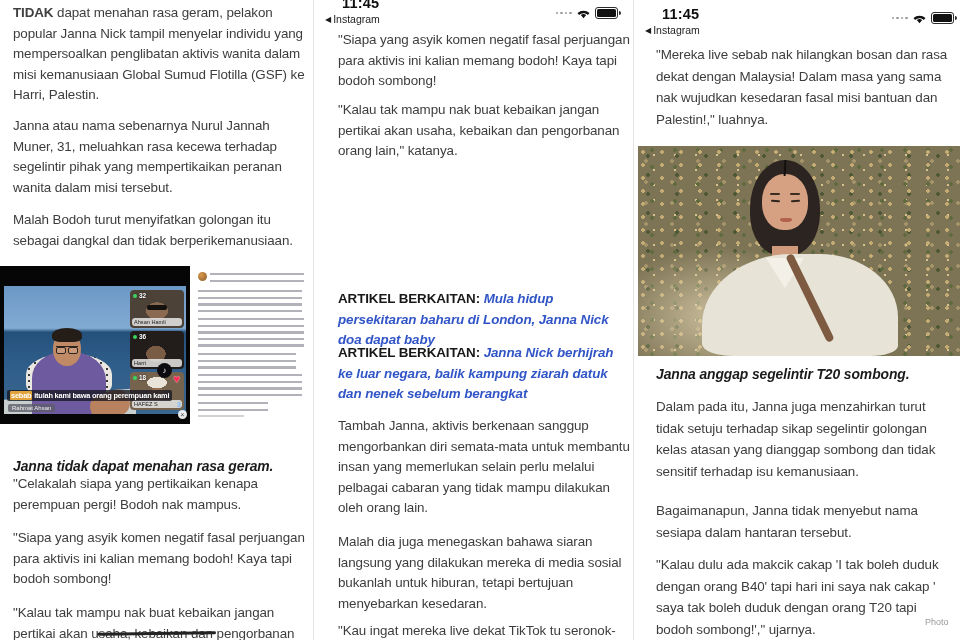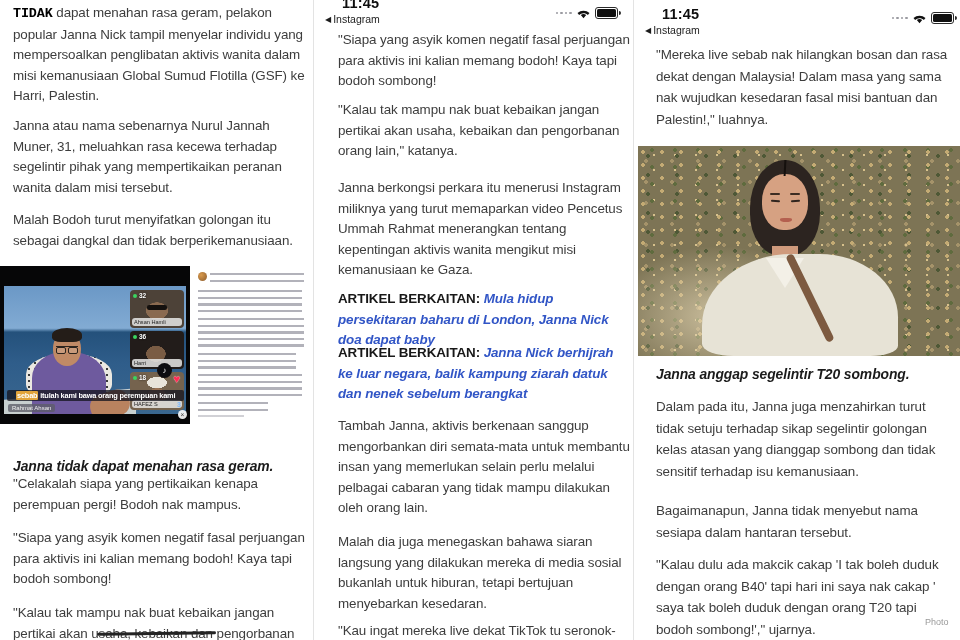--- a/index.html
+++ b/index.html
@@ -8,21 +8,21 @@
   .vdiv{position:absolute;top:0;bottom:0;width:1px;background:#e3e3e3;}
   .col{position:absolute;top:0;height:640px;overflow:hidden;background:#fff;}
   #col1{left:0;width:311px;}
   #col2{left:318px;width:312px;}
   #col3{left:638px;width:322px;}
 
   .p{position:absolute;font-size:13.4px;line-height:20.5px;letter-spacing:-0.1px;color:#3d3d3d;}
   #col1 .p{left:13px;width:296px;}
   #col2 .p{left:20px;width:292px;}
   #col3 .p{left:18px;width:298px;line-height:21.6px;}
-  .lead{font-weight:bold;color:#000000;font-family:Liberation Mono, monospace;}
+  .lead{font-weight:bold;color:#404040;}
   .cap{font-weight:bold;font-style:italic;color:#1b1b1b;font-size:13.9px;}
   .rel-label{font-weight:bold;color:#181818;}
   .rel-link{font-weight:bold;font-style:italic;color:#3155c6;}
   .struck{position:relative;}
   .struck::after{content:"";position:absolute;left:-2px;right:-3px;top:45%;height:3.2px;
                  background:#232323;transform:rotate(-.7deg);border-radius:2px;}
 
   
   .time{position:absolute;font-weight:bold;font-size:14.5px;color:#0d0d0d;letter-spacing:.2px;}
   .appback{position:absolute;font-size:10.5px;color:#1c1c1c;}
@@ -67,21 +67,21 @@
          background:rgba(232,232,232,.85);color:#222;font-size:5.6px;border-radius:3px;
          padding:0 2px;overflow:hidden;white-space:nowrap;}
   .note-circle{position:absolute;right:14px;top:77px;width:15px;height:15px;border-radius:50%;
          background:#0c0c10;color:#fff;font-size:8px;line-height:15px;text-align:center;z-index:3;}
   .heart{position:absolute;right:6px;top:86px;color:#ff2d55;font-size:12px;z-index:4;
          text-shadow:0 0 1px #fff;}
   .badge3{position:absolute;right:3px;bottom:2px;color:#7db9ff;font-size:7px;font-weight:bold;}
 
   .subtitle{position:absolute;left:3px;bottom:13px;white-space:nowrap;
      background:rgba(22,22,32,.78);color:#fff;font-size:7.4px;font-weight:bold;
-     letter-spacing:-.2px;padding:1px 9px;border-radius:2px;}
+     letter-spacing:-.2px;padding:1px 3px;border-radius:2px;}
   .subtitle .hl{background:#e2a33a;padding:0 1px;border-radius:1px;}
   .hostpill{position:absolute;left:4px;bottom:2px;background:rgba(92,92,104,.78);color:#f2f2f2;
      font-size:6px;padding:1px 4px;border-radius:2px;}
   .closebtn{position:absolute;right:3px;bottom:5px;width:9px;height:9px;border-radius:50%;
      background:rgba(250,250,250,.92);color:#444;font-size:6.5px;line-height:9px;text-align:center;}
 
   .ig-panel{position:absolute;left:192px;top:0;width:119px;height:158px;background:#fff;}
   .avatar{position:absolute;left:6px;top:6px;width:9px;height:9px;border-radius:50%;
      background:radial-gradient(circle at 35% 35%,#d99a4c,#8a5a2c);}
   .sk{position:absolute;background:repeating-linear-gradient(180deg,#b2b2ba 0,#b2b2ba 2.4px,transparent 2.4px,transparent 6.6px);}
@@ -208,21 +208,20 @@
         </span>
       <svg width="15" height="11" viewBox="0 0 15 11">
           <path d="M7.5 10.2 L10.2 7.1 A4.6 4.6 0 0 0 4.8 7.1 Z M7.5 5.2 c1.7 0 3.2.6 4.4 1.7 l1.6-1.9 A9.1 9.1 0 0 0 1.5 5 l1.6 1.9 A6.7 6.7 0 0 1 7.5 5.2 Z" fill="#111"></path>
         </svg>
       <span class="batt">
           <i></i>
         </span>
     </div>
     <div class="p" style="top:30px">"Siapa yang asyik komen negatif fasal perjuangan para aktivis ini kalian memang bodoh! Kaya tapi bodoh sombong!</div>
     <div class="p" style="top:100px">"Kalau tak mampu nak buat kebaikan jangan pertikai akan usaha, kebaikan dan pengorbanan orang lain," katanya.</div>
-    <div class="p" style="top:178px">Janna berkongsi perkara itu menerusi Instagram miliknya yang turut memaparkan video Pencetus Ummah Rahmat menerangkan tentang kepentingan aktivis wanita mengikut misi kemanusiaan ke Gaza.</div>
     <div class="p" style="top:289px"><span class="rel-label">ARTIKEL BERKAITAN: </span><span class="rel-link">Mula hidup persekitaran baharu di London, Janna Nick doa dapat baby</span></div>
     <div class="p" style="top:343px"><span class="rel-label">ARTIKEL BERKAITAN: </span><span class="rel-link">Janna Nick berhijrah ke luar negara, balik kampung ziarah datuk dan nenek sebelum berangkat</span></div>
     <div class="p" style="top:416px">Tambah Janna, aktivis berkenaan sanggup mengorbankan diri semata-mata untuk membantu insan yang memerlukan selain perlu melalui pelbagai cabaran yang tidak mampu dilakukan oleh orang lain.</div>
     <div class="p" style="top:532px">Malah dia juga menegaskan bahawa siaran langsung yang dilakukan mereka di media sosial bukanlah untuk hiburan, tetapi bertujuan menyebarkan kesedaran.</div>
     <div class="p" style="top:621px">"Kau ingat mereka live dekat TikTok tu seronok-</div>
   </div>
 
   <div class="vdiv" style="left:633px"></div>
 
   <div class="col" id="col3">

